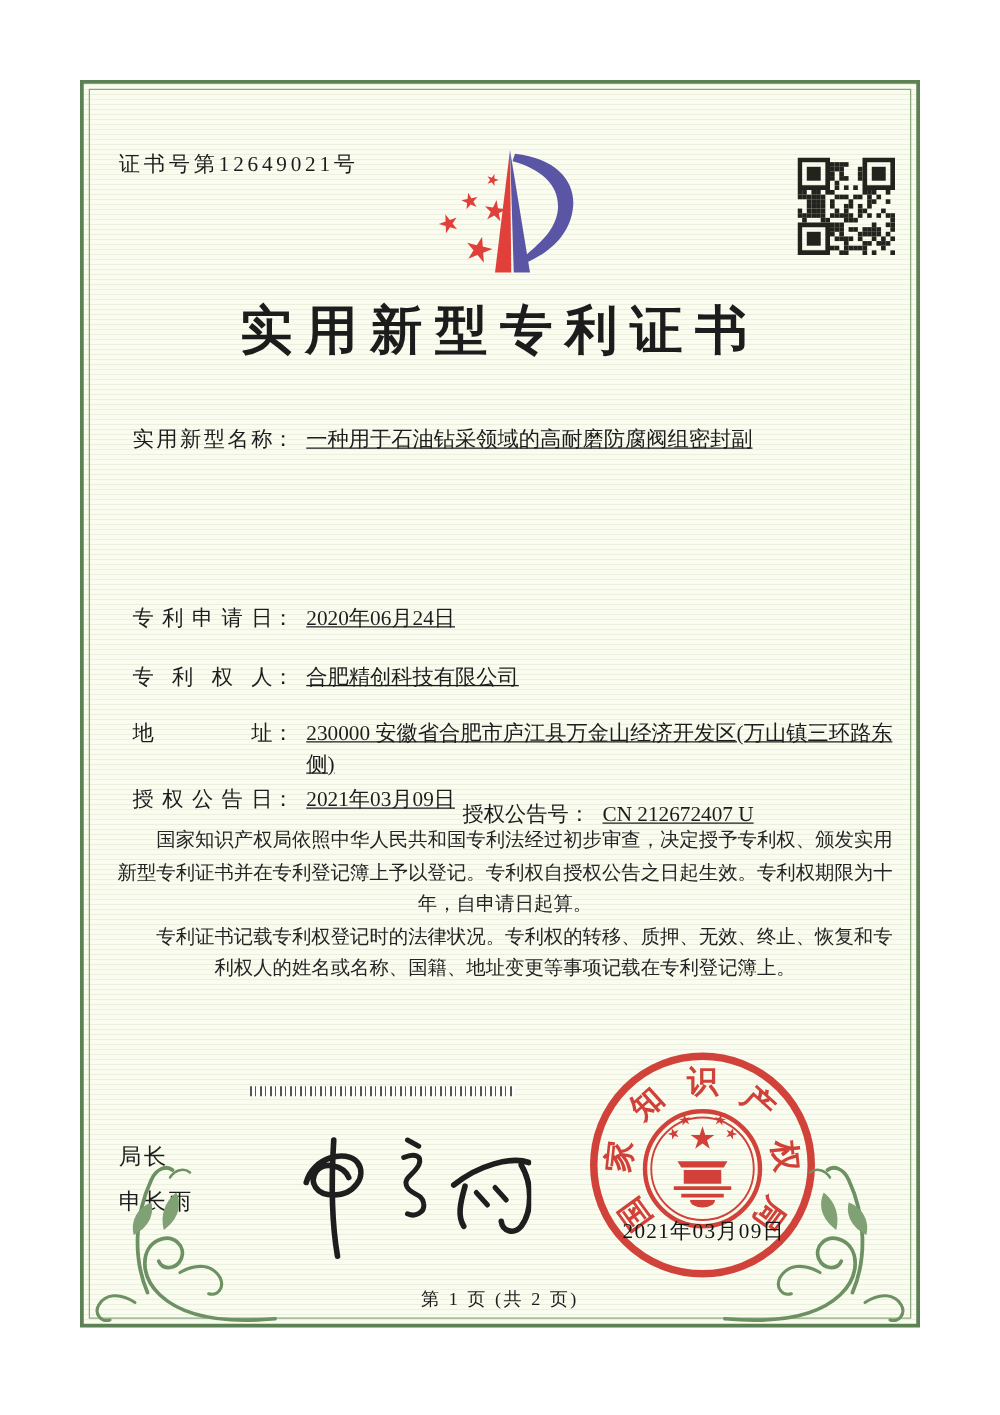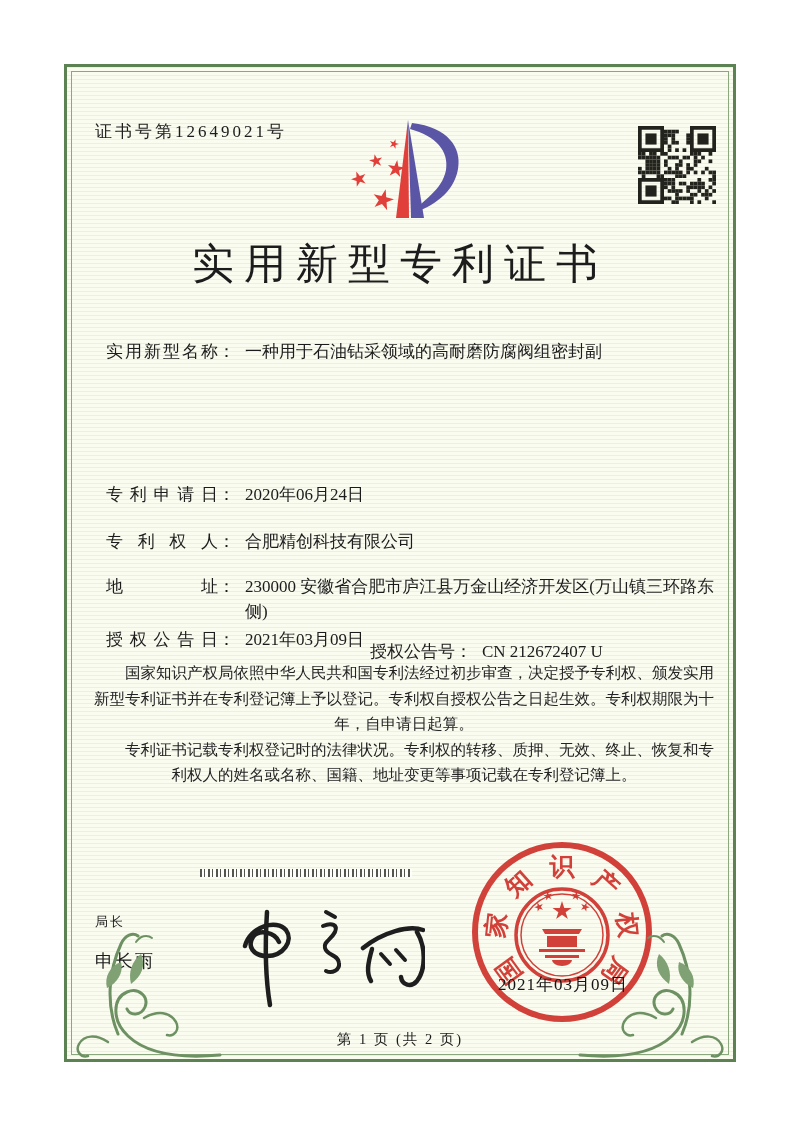--- a/index.html
+++ b/index.html
@@ -10,35 +10,35 @@
         border:3px solid #5c8153;
         background:
           repeating-linear-gradient(180deg, rgba(167,196,149,0.20) 0 1px, rgba(0,0,0,0) 1px 4px),
           #fbfcf0;}
   .frame-inner{position:absolute;left:4px;top:4px;right:4px;bottom:4px;border:1px solid #8aa77e;}
   
   .cert-no{position:absolute;left:95px;top:120px;font-size:17px;letter-spacing:3px;}
   .logo{position:absolute;left:338px;top:114px;}
   .qr{position:absolute;left:638px;top:126px;}
   .title{position:absolute;left:0;top:236px;width:100%;text-align:center;
-         font-size:42px;font-weight:400;letter-spacing:10px;}
+         font-size:42px;font-weight:700;letter-spacing:10px;}
   
   .field-row{position:absolute;left:106px;font-size:17px;line-height:1.45;}
   .field-label{display:inline-block;width:112px;text-align:justify;text-align-last:justify;vertical-align:top;}
   .field-colon{vertical-align:top;}
-  .field-value{display:inline-block;margin-left:10px;max-width:470px;vertical-align:top;}
+  .field-value{display:inline-block;margin-left:10px;max-width:470px;vertical-align:top;text-decoration:underline;}
   .row1{top:340px}.row2{top:388px}.row3{top:436px}.row4{top:483px}
   .row5{top:530px}.row6{top:575px}.row7{top:628px}
   .pair2{position:absolute;left:264px;top:0;white-space:nowrap;margin-top:12px;}
   .row7{width:600px;}
   
   .paras{position:absolute;left:90px;top:660px;width:628px;}
   .paras p{margin:0;text-indent:2em;font-size:15.5px;line-height:25.5px;color:#242424;text-align:center;}
   
-  .sig-title{position:absolute;left:95px;top:913px;font-size:13px;letter-spacing:2px;}
+  .sig-title{position:absolute;left:95px;top:913px;font-size:18px;letter-spacing:2px;}
   .sig-name{position:absolute;left:95px;top:949px;font-size:18px;letter-spacing:2px;}
   .barcode{position:absolute;left:200px;top:869px;width:212px;height:8px;opacity:.8;
         background:repeating-linear-gradient(90deg,#2c2c28 0 2px,#fff 2px 4px,#2c2c28 4px 5px,#fff 5px 8px);}
   .signature{position:absolute;left:195px;top:884px;}
   
   .seal{position:absolute;left:467px;top:837px;}
   .seal-date{position:absolute;left:478px;top:973px;width:170px;text-align:center;
         font-size:17px;color:#141414;letter-spacing:1px;}
   .seal text{font-family:"Liberation Serif","DejaVu Serif",serif;font-weight:bold;}
   

